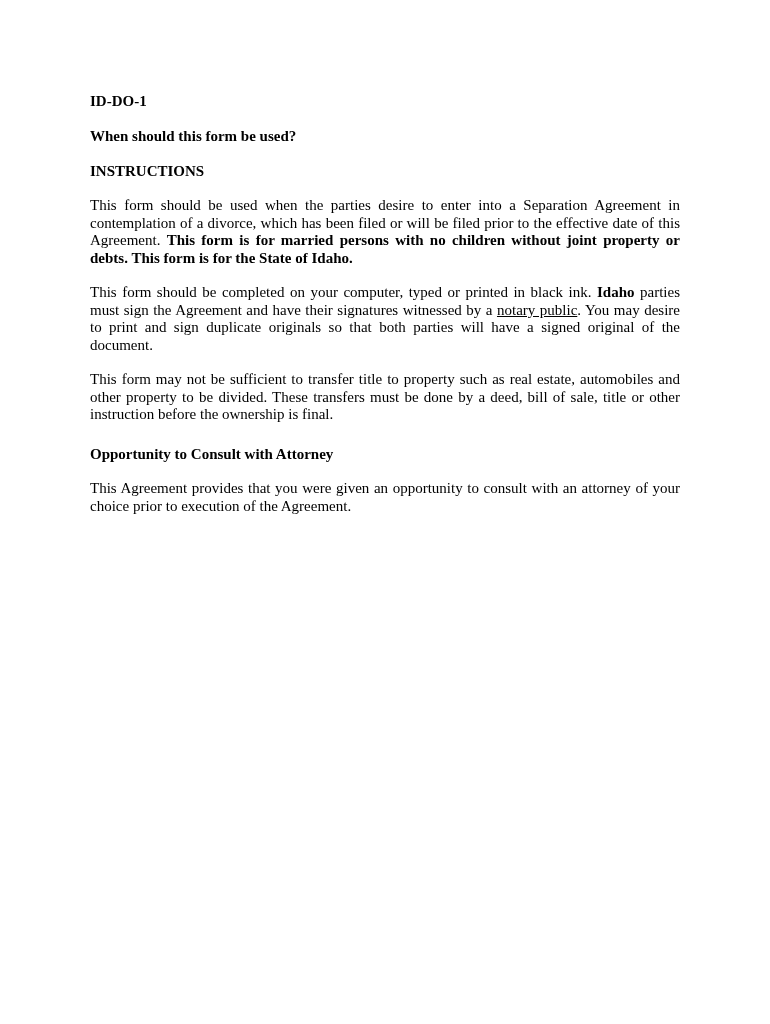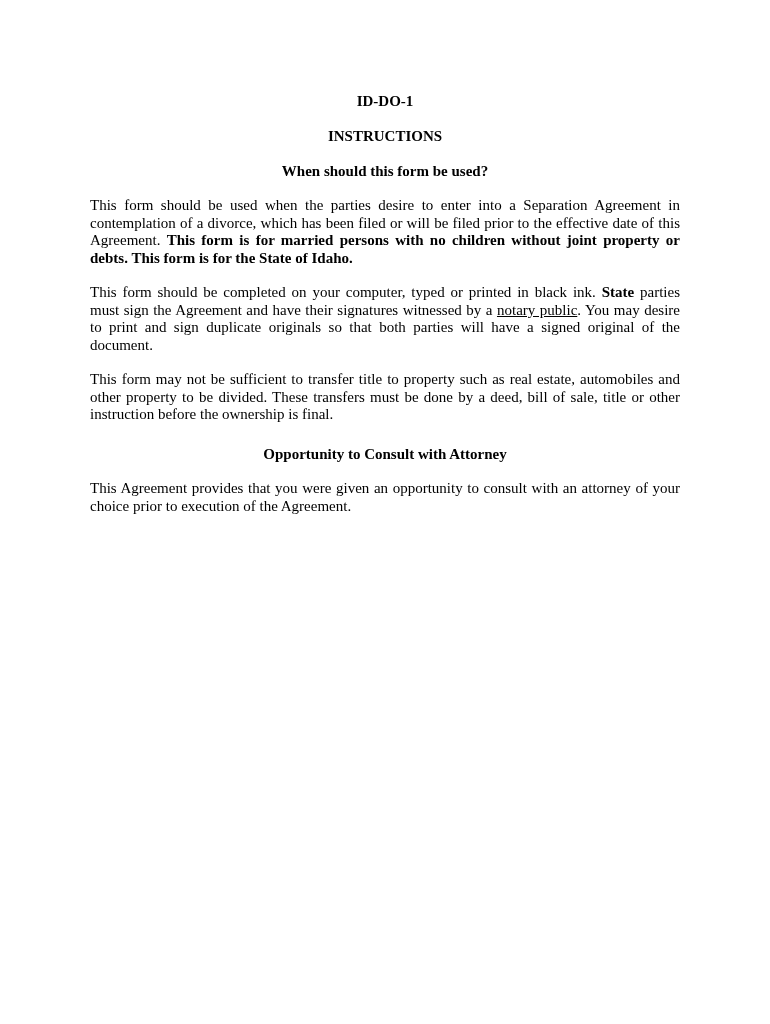--- a/index.html
+++ b/index.html
@@ -17,46 +17,45 @@
     color: #000000;
   }
   .page {
     box-sizing: border-box;
     width: 770px;
     height: 1024px;
     padding: 93px 90px 0 90px;
     background: #ffffff;
   }
   .center-heading {
-    text-align: center;
     font-weight: bold;
     margin: 0 0 17.4px 0;
   }
   .para {
     text-align: justify;
     margin: 0 0 17.4px 0;
   }
   .b { font-weight: bold; margin-top: 8px; }
   .bu { font-weight: normal; text-decoration: underline; }
   .extra-space-above { margin-top: 22px; }
 </style>
 </head>
 <body>
 
 <div class="page">
 
   <div class="center-heading">ID-DO-1</div>
 
+  <div class="center-heading">When should this form be used?</div>
+
   <div class="center-heading">INSTRUCTIONS</div>
-
-  <div class="center-heading">When should this form be used?</div>
 
   <p class="para"><span>This form should be used when the parties desire to enter into a Separation Agreement in contemplation of a divorce, which has been filed or will be filed prior to the effective date of this Agreement.  </span><span class="b">This form is for married persons with no children without joint property or debts.  This form is for the State of Idaho.</span></p>
 
-  <p class="para"><span>This form should be completed on your computer, typed or printed in black ink.  </span><span class="b">State</span><span> parties must sign the Agreement and have their signatures witnessed by a </span><span class="bu">notary public</span><span>.  You may desire to print and sign duplicate originals so that both parties will have a signed original of the document.</span></p>
+  <p class="para"><span>This form should be completed on your computer, typed or printed in black ink.  </span><span class="b">Idaho</span><span> parties must sign the Agreement and have their signatures witnessed by a </span><span class="bu">notary public</span><span>.  You may desire to print and sign duplicate originals so that both parties will have a signed original of the document.</span></p>
 
 
   <p class="para">This form may not be sufficient to transfer title to property such as real estate, automobiles and other property to be divided.  These transfers must be done by a deed, bill of sale, title or other instruction before the ownership is final.</p>
 
   <div class="center-heading extra-space-above">Opportunity to Consult with Attorney</div>
 
   <p class="para">This Agreement provides that you were given an opportunity to consult with an attorney of your choice prior to execution of the Agreement.</p>
 
 
 

